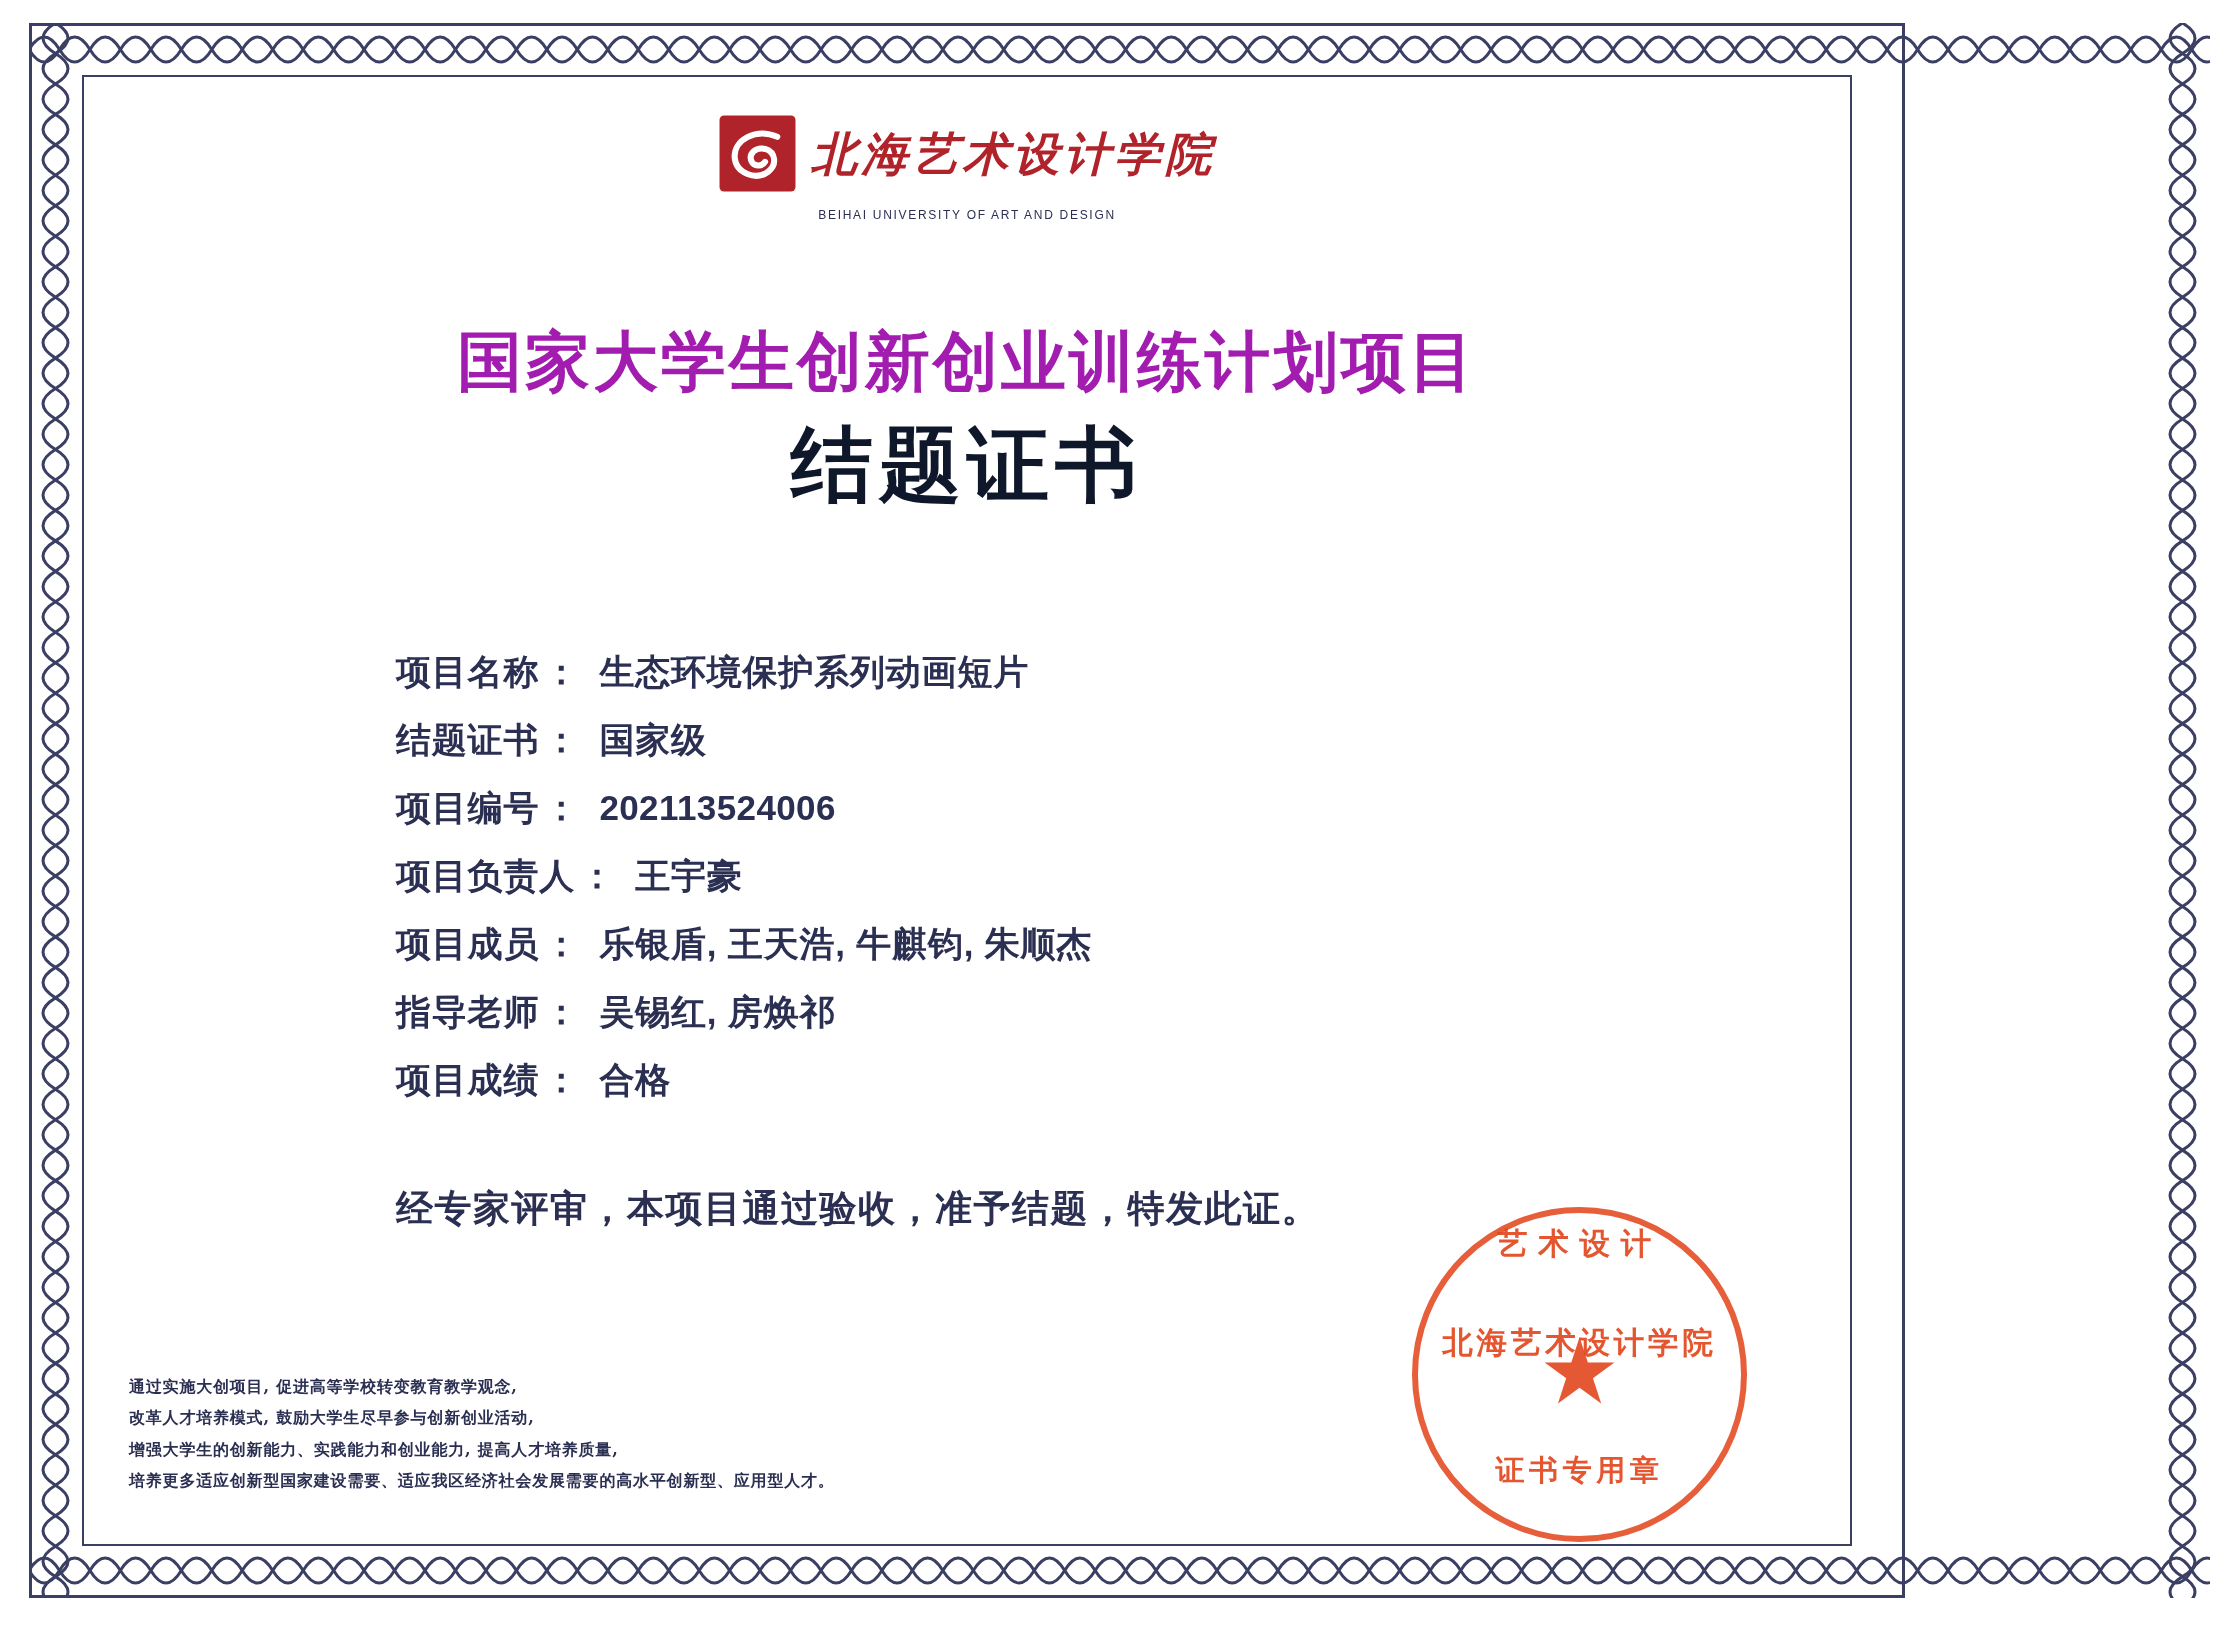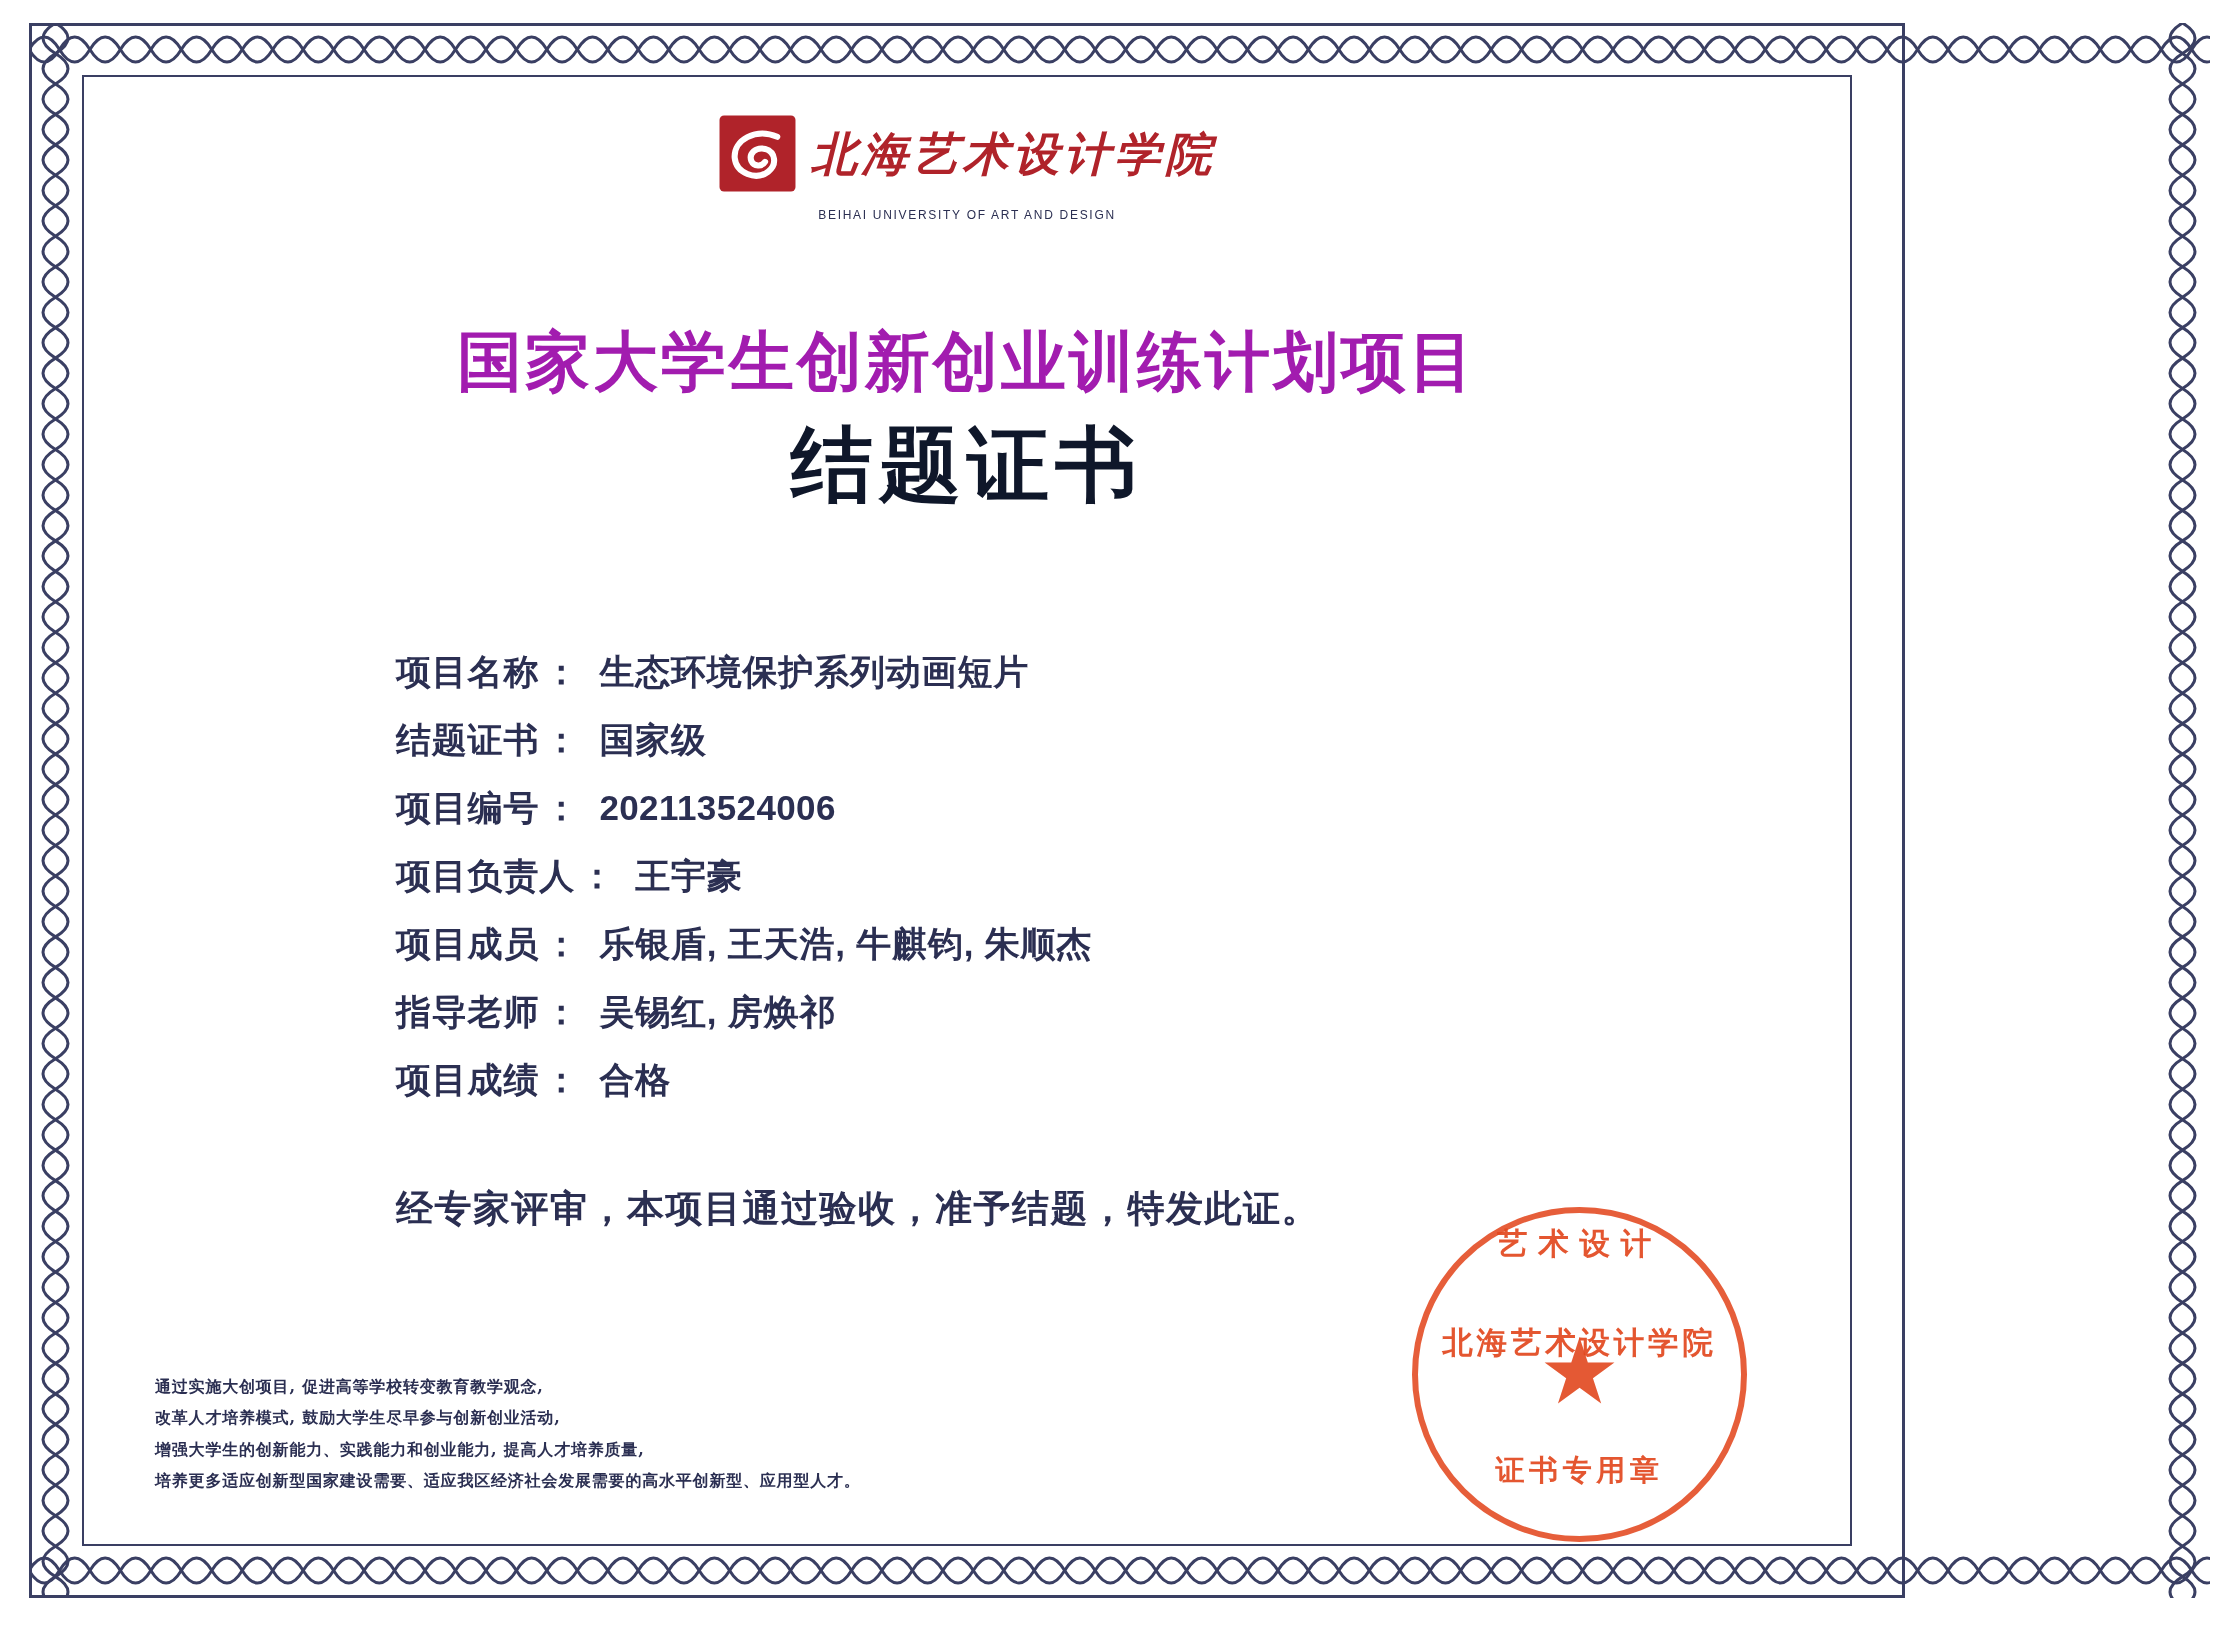--- a/index.html
+++ b/index.html
@@ -157,21 +157,21 @@
     position: absolute;
     left: 129px;
     bottom: 149px;
     font-family: "DejaVu Serif", "Liberation Serif", serif;
     font-size: 16px;
     line-height: 1.95;
     color: #2b2f52;
     letter-spacing: 0.8px;
     font-weight: 700;
   }
-  .footnote div { white-space: nowrap; margin-left: 26px; }
+  .footnote div { white-space: nowrap; }
 
   
   .seal {
     position: absolute;
     right: 187px;
     bottom: 103px;
     width: 335px;
     height: 335px;
   }
   .seal .ring {

